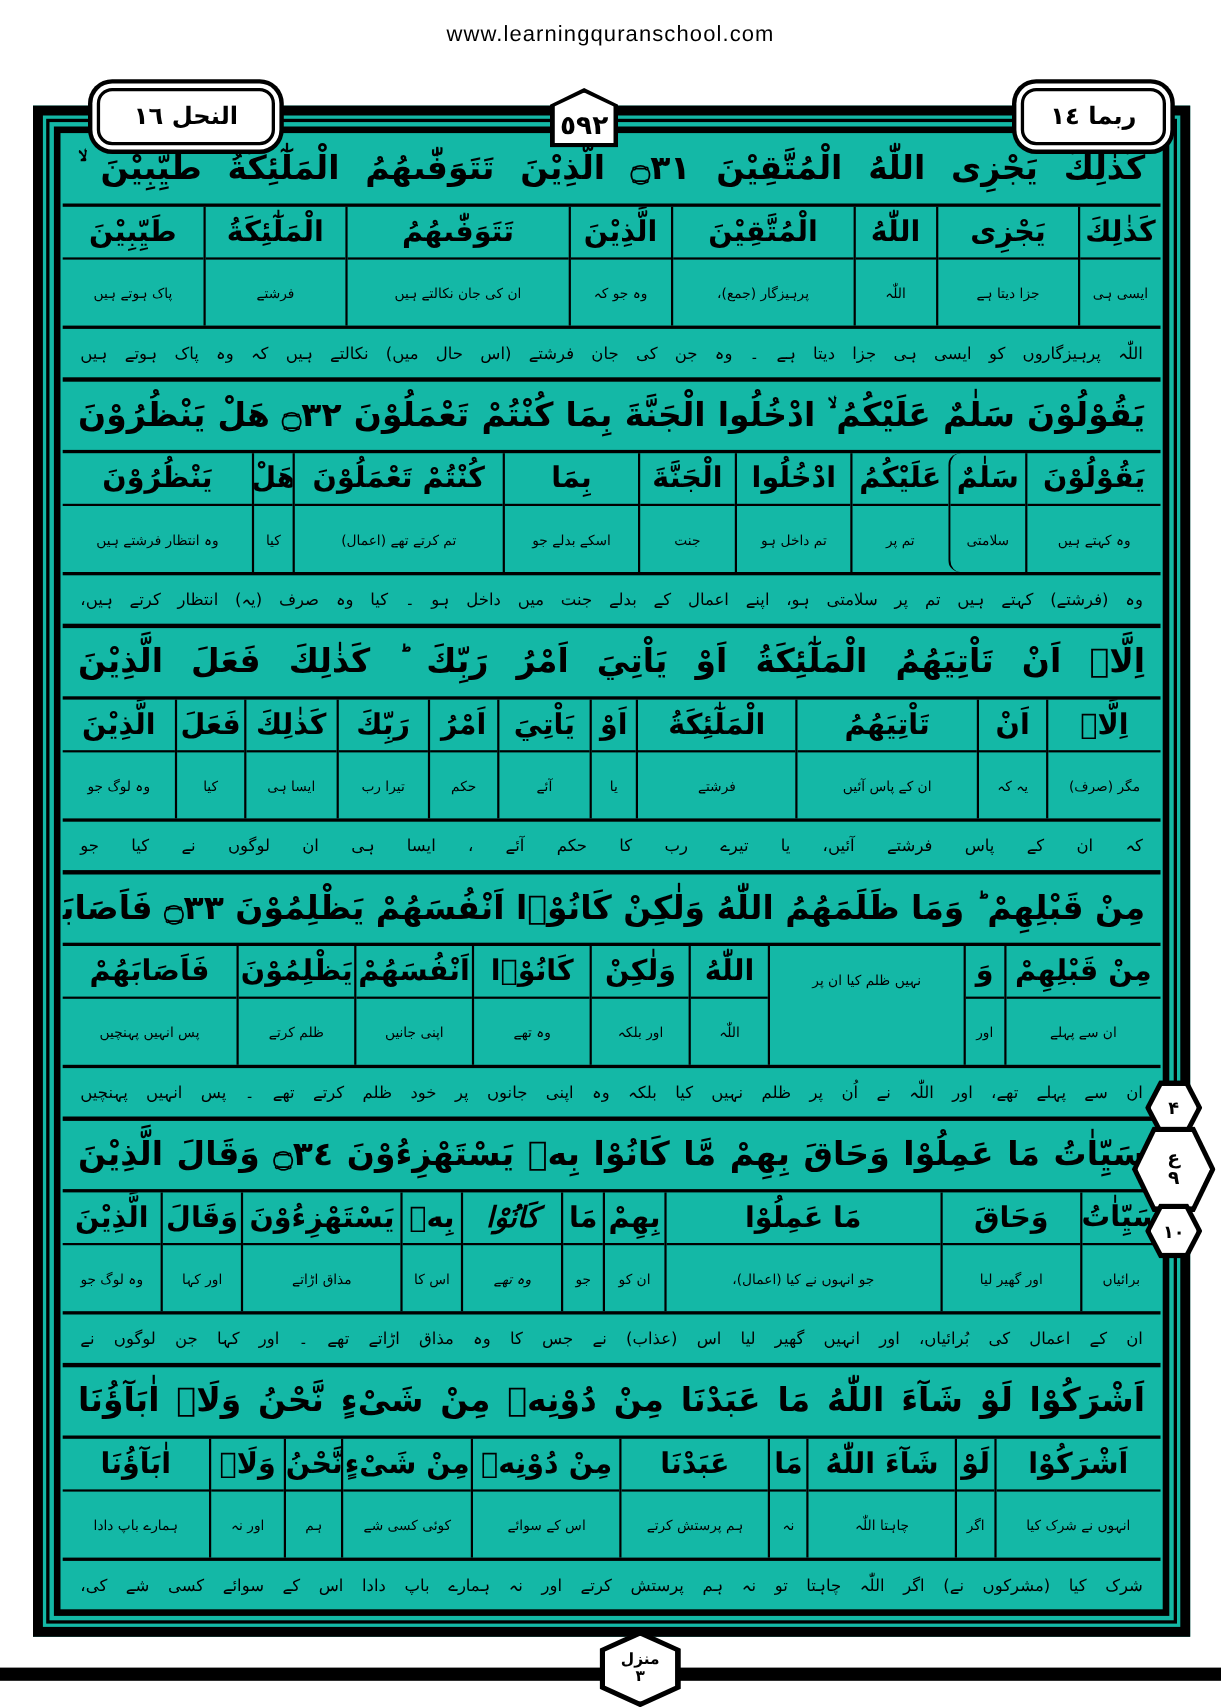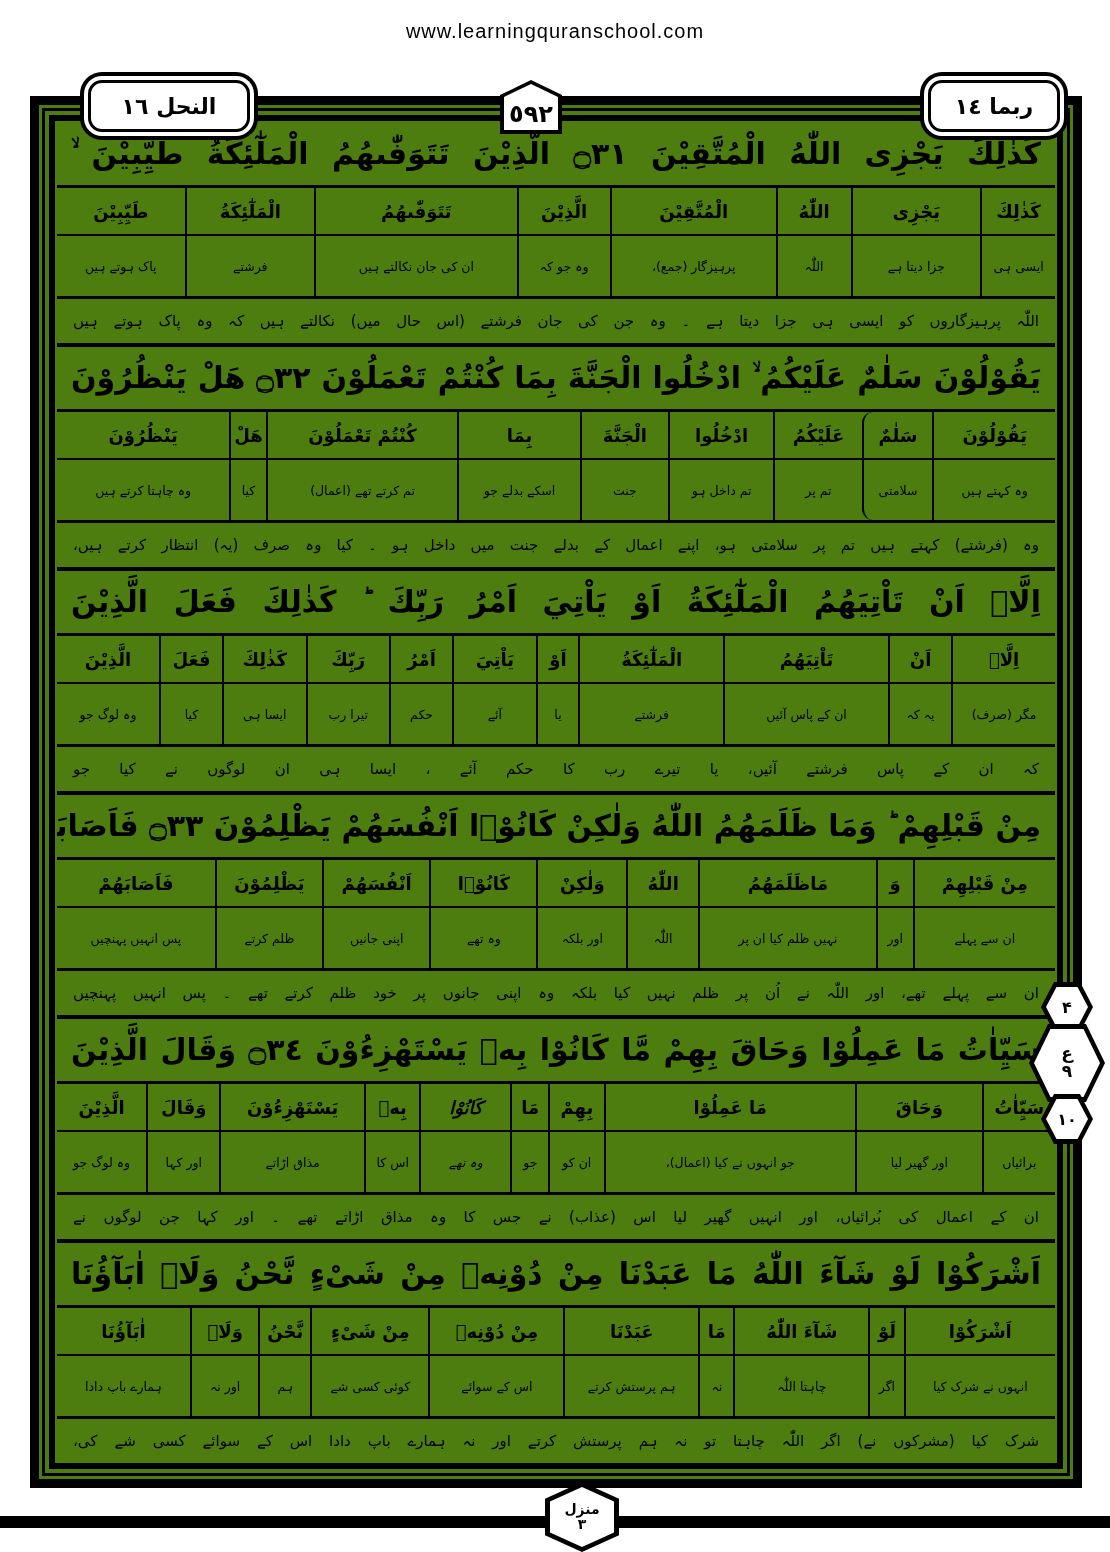--- a/index.html
+++ b/index.html
@@ -9,21 +9,21 @@
     font-family:"DejaVu Sans",sans-serif;
   }
   
   .site-url{
     position:absolute;top:20px;left:0;right:0;text-align:center;
     font-family:"Liberation Sans",sans-serif;font-size:20px;letter-spacing:1px;color:#000;
   }
   
   .frame{
     position:absolute;left:30px;top:96px;width:1052px;height:1392px;
-    border:9px solid #000;box-sizing:border-box;background:#4d7c0f;
+    border:9px solid #000;box-sizing:border-box;background:#14b8a6;
   }
   .frame-mid{position:absolute;inset:3px;border:3px solid #000;}
   .frame-in{position:absolute;inset:4px;border:6px solid #000;}
   
   .cartouche{
     position:absolute;z-index:6;background:#fff;border:3px solid #000;border-radius:14px;
     box-shadow:0 0 0 4px #fff,0 0 0 8px #000;
     display:flex;align-items:center;justify-content:center;
     font-size:22px;font-weight:bold;direction:rtl;
   }
@@ -49,21 +49,21 @@
   .block-arabic{
     height:62px;line-height:62px;font-size:30px;font-weight:bold;
     padding:0 14px;border-bottom:3px solid #000;
     text-align:justify;text-align-last:justify;white-space:nowrap;overflow:hidden;
   }
   .word-table{display:flex;direction:rtl;border-bottom:3px solid #000;}
   .word-cell{display:flex;flex-direction:column;min-width:0;border-left:2px solid #000;flex-basis:0;}
   .word-cell:last-child{border-left:none;}
   .word-ar{
     height:46px;display:flex;align-items:center;justify-content:center;
-    font-size:18px;font-weight:bold;border-bottom:2px solid #000;
+    font-size:26px;font-weight:bold;border-bottom:2px solid #000;
     white-space:nowrap;overflow:hidden;padding:0 3px;
   }
   .word-ur{
     height:56px;display:flex;align-items:center;justify-content:center;
     font-size:12.5px;text-align:center;padding:2px 3px;overflow:hidden;
   }
   .block-translation{
     height:44px;line-height:44px;font-size:15px;padding:0 16px;
     border-bottom:4px solid #000;
     text-align:justify;text-align-last:justify;white-space:nowrap;overflow:hidden;
@@ -182,21 +182,21 @@
               <div class="word-cell" style="flex-grow: 11;">
                 <div class="word-ar">كُنْتُمْ تَعْمَلُوْنَ</div>
                 <div class="word-ur">تم کرتے تھے (اعمال)</div>
               </div>
               <div class="word-cell" style="flex-grow: 2;">
                 <div class="word-ar">هَلْ</div>
                 <div class="word-ur">کیا</div>
               </div>
               <div class="word-cell" style="flex-grow: 10;">
                 <div class="word-ar">يَنْظُرُوْنَ</div>
-                <div class="word-ur">وہ چاہتا کرتے ہیں</div>
+                <div class="word-ur">وہ انتظار فرشتے ہیں</div>
               </div>
             </div>
             <div class="block-translation">وہ (فرشتے) کہتے ہیں تم پر سلامتی ہو، اپنے اعمال کے بدلے جنت میں داخل ہو ۔ کیا وہ صرف (یہ) انتظار کرتے ہیں،</div>
           </section>
           <section class="block">
             <div class="block-arabic">اِلَّاۤ اَنْ تَاْتِيَهُمُ الْمَلٰٓئِكَةُ اَوْ يَاْتِيَ اَمْرُ رَبِّكَ ؕ كَذٰلِكَ فَعَلَ الَّذِيْنَ</div>
             <div class="word-table">
               <div class="word-cell" style="flex-grow: 5;">
                 <div class="word-ar">اِلَّاۤ</div>
                 <div class="word-ur">مگر (صرف)</div>
@@ -249,21 +249,20 @@
             <div class="word-table">
               <div class="word-cell" style="flex-grow: 8;">
                 <div class="word-ar">مِنْ قَبْلِهِمْ</div>
                 <div class="word-ur">ان سے پہلے</div>
               </div>
               <div class="word-cell" style="flex-grow: 2;">
                 <div class="word-ar">وَ</div>
                 <div class="word-ur">اور</div>
               </div>
               <div class="word-cell" style="flex-grow: 10;">
-                <div class="word-ar">مَاظَلَمَهُمُ</div>
                 <div class="word-ur">نہیں ظلم کیا ان پر</div>
               </div>
               <div class="word-cell" style="flex-grow: 4;">
                 <div class="word-ar">اللّٰهُ</div>
                 <div class="word-ur">اللّٰہ</div>
               </div>
               <div class="word-cell" style="flex-grow: 5;">
                 <div class="word-ar">وَلٰكِنْ</div>
                 <div class="word-ur">اور بلکہ</div>
               </div>

